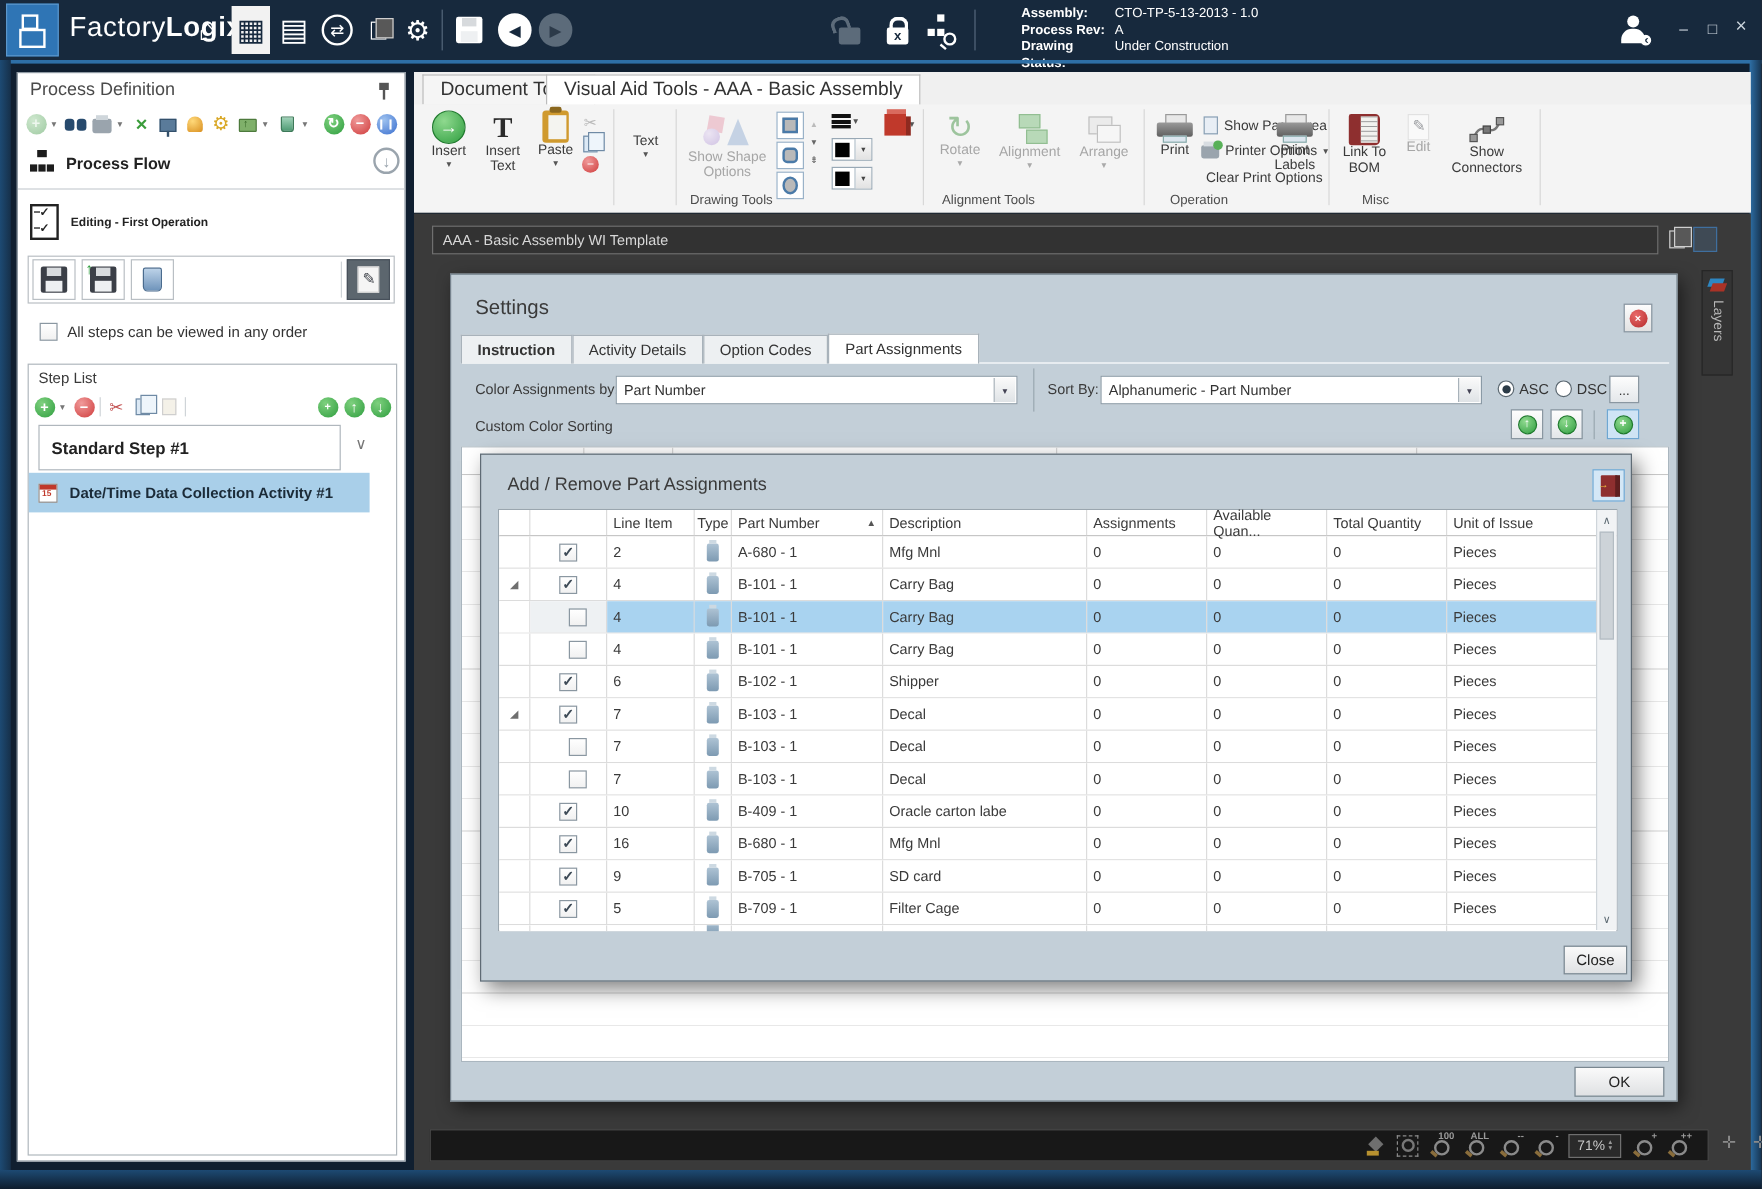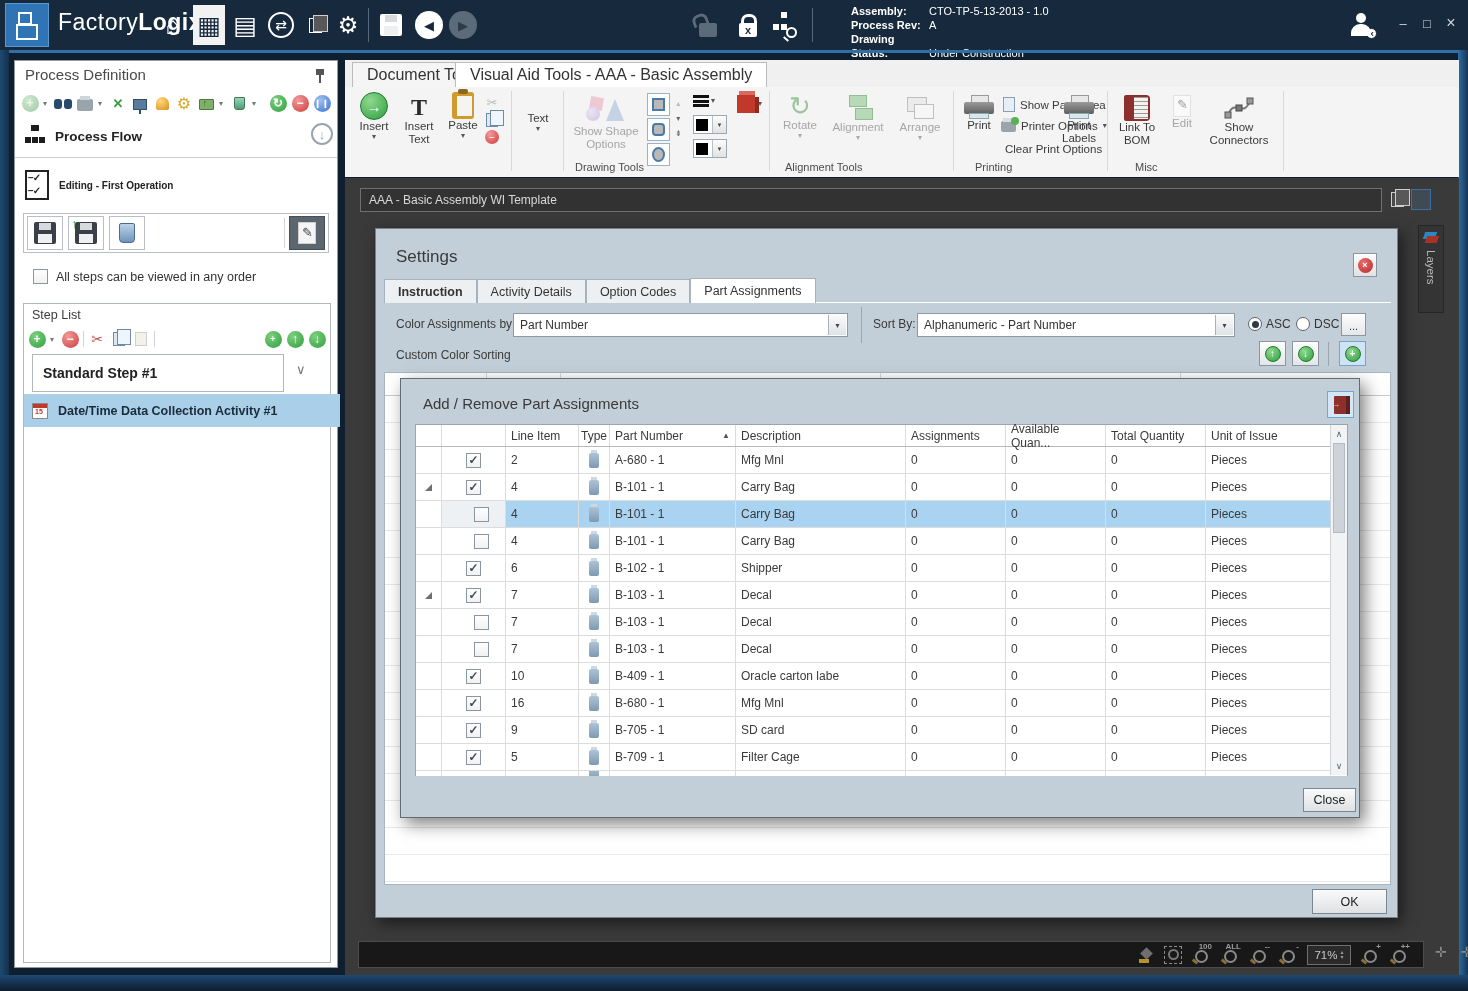--- a/index.html
+++ b/index.html
@@ -31,21 +31,21 @@
   .lock { width:18px; height:14px; background:#fff; border-radius:2px; position:relative; margin-top:9px; }
   .lock::before { content:""; position:absolute; left:2px; top:-9px; width:10px; height:9px; border:3px solid #fff; border-bottom:none; border-radius:7px 7px 0 0; }
   .lock.open::before { left:-7px; transform:rotate(-20deg); }
   .lock.dis { background:#5c6b7a; } .lock.dis::before { border-color:#5c6b7a; }
   .lock .x { position:absolute; left:0; right:0; top:0; bottom:0; display:flex; align-items:center; justify-content:center; color:#17293d; font-size:11px; font-weight:bold; }
   .audit { width:24px; height:26px; position:relative; }
   .audit::before { content:""; position:absolute; left:8px; top:0; width:6px; height:6px; background:#fff; box-shadow:-8px 12px 0 #fff, 0 12px 0 #fff; }
   .audit .mg { position:absolute; right:0; bottom:0; width:11px; height:11px; border:2px solid #fff; border-radius:50%; }
   .audit .mg::after { content:""; position:absolute; left:-5px; top:9px; width:6px; height:2px; background:#fff; transform:rotate(40deg); }
   .asm-info { position:absolute; left:851px; top:4px; font-size:11px; line-height:14px; color:#fff; }
-  .asm-row { display:flex;align-items:flex-end; }
+  .asm-row { display:flex; }
   .asm-row b { width:78px; font-weight:bold; }
   .person { width:22px; height:24px; position:relative; }
   .person::before { content:""; position:absolute; left:5px; top:0; width:10px; height:10px; border-radius:50%; background:#fff; }
   .person::after { content:""; position:absolute; left:0; top:11px; width:20px; height:12px; border-radius:9px 9px 0 0; background:#fff; }
   .person .b { position:absolute; right:-4px; bottom:-2px; width:11px; height:11px; border-radius:50%; background:#fff; color:#17293d; font-size:8px; font-weight:bold; display:flex; align-items:center; justify-content:center; border:1px solid #17293d; }
   .winbtn { position:absolute; top:12px; width:22px; height:22px; color:#cdd6de; display:flex; align-items:center; justify-content:center; font-size:13px; }
 
   
   .left-panel { left:14px; top:60px; width:324px; height:908px; background:#fff; border:1px solid #8f9aa3; }
   .lp-title { position:absolute; left:10px; top:5px; font-size:15px; color:#4a4a4a; }
@@ -99,21 +99,21 @@
   .steplist { position:absolute; left:8px; top:242px; width:308px; height:660px; border:1px solid #b0b7bd; }
   .sl-title { position:absolute; left:8px; top:4px; font-size:12.5px; color:#3a3a3a; }
   .sl-toolbar { position:absolute; left:4px; top:24px; width:298px; height:22px; display:flex; align-items:center; gap:4px; }
   .sl-sep { width:1px; height:16px; background:#cfd4d8; }
   .cut-red { color:#c25050; font-size:14px; }
   .copy-ico { width:12px; height:14px; border:1px solid #6f8aa5; background:#dce9f5; position:relative; }
   .copy-ico::before { content:""; position:absolute; left:3px; top:-4px; width:12px; height:14px; border:1px solid #6f8aa5; background:#eef5fb; }
   .paste-ico { width:12px; height:14px; border:1px solid #cfcfcf; background:#f4f1e8; }
   .stepname { position:absolute; left:8px; top:50px; width:252px; height:38px; border:1px solid #b0b7bd; background:#fff; display:flex; align-items:center; padding-left:10px; font-size:14px; font-weight:bold; color:#222; }
   .stepname-chev { position:absolute; left:272px; top:58px; font-size:13px; color:#777; }
-  .activity-row { position:absolute; left:0px; top:90px; width:316px; height:33px; background:#a9cfe9; display:flex; align-items:center; padding-left:8px; gap:10px; }
+  .activity-row { position:absolute; left:0px; top:90px; width:284px; height:33px; background:#a9cfe9; display:flex; align-items:center; padding-left:8px; gap:10px; }
   .cal { width:16px; height:16px; background:#fff; border:1px solid #8a8a8a; position:relative; flex:none; }
   .cal::before { content:""; position:absolute; left:0; top:0; width:100%; height:4px; background:#c0392b; }
   .cal::after { content:"15"; position:absolute; left:2px; top:4px; font-size:7px; color:#c0392b; font-weight:bold; }
   .activity-label { font-size:12.5px; font-weight:bold; color:#1b2b38; }
 
   
   .ribbon { left:345px; top:60px; width:1114px; height:117px; background:#f0f0f0; border-bottom:1px solid #b5b5b5; }
   .rtabs { position:absolute; left:0; top:0; width:100%; height:27px; }
   .rtab { position:absolute; top:2px; height:25px; display:flex; align-items:center; padding:0 14px; font-size:16px; color:#333; background:#f5f5f5; border:1px solid #bcbcbc; border-bottom:none; }
   .rtab.active { background:#fff; z-index:2; }
@@ -565,21 +565,21 @@
     <div class="rsmall" style="left:660px;top:56px;">
         <span>Clear Print Options</span>
       </div>
     <div class="rbtn" style="left:712px;top:8px;width:44px;">
         <span class="printer">
           <span class="tray"></span>
         </span>
         <span>Print</span>
         <span>Labels</span>
       </div>
-    <div class="group-label" style="left:630px;width:130px;">Printing</div>
+    <div class="group-label" style="left:630px;width:130px;">Operation</div>
     <div class="rsep" style="left:762px;"></div>
     <div class="rbtn" style="left:768px;top:8px;width:48px;">
         <span class="book"></span>
         <span>Link To</span>
         <span>BOM</span>
       </div>
     <div class="rbtn dis" style="left:818px;top:8px;width:38px;">
         <span class="page-pencil" style="opacity:.5;background:#fff;"></span>
         <span>Edit</span>
       </div>

